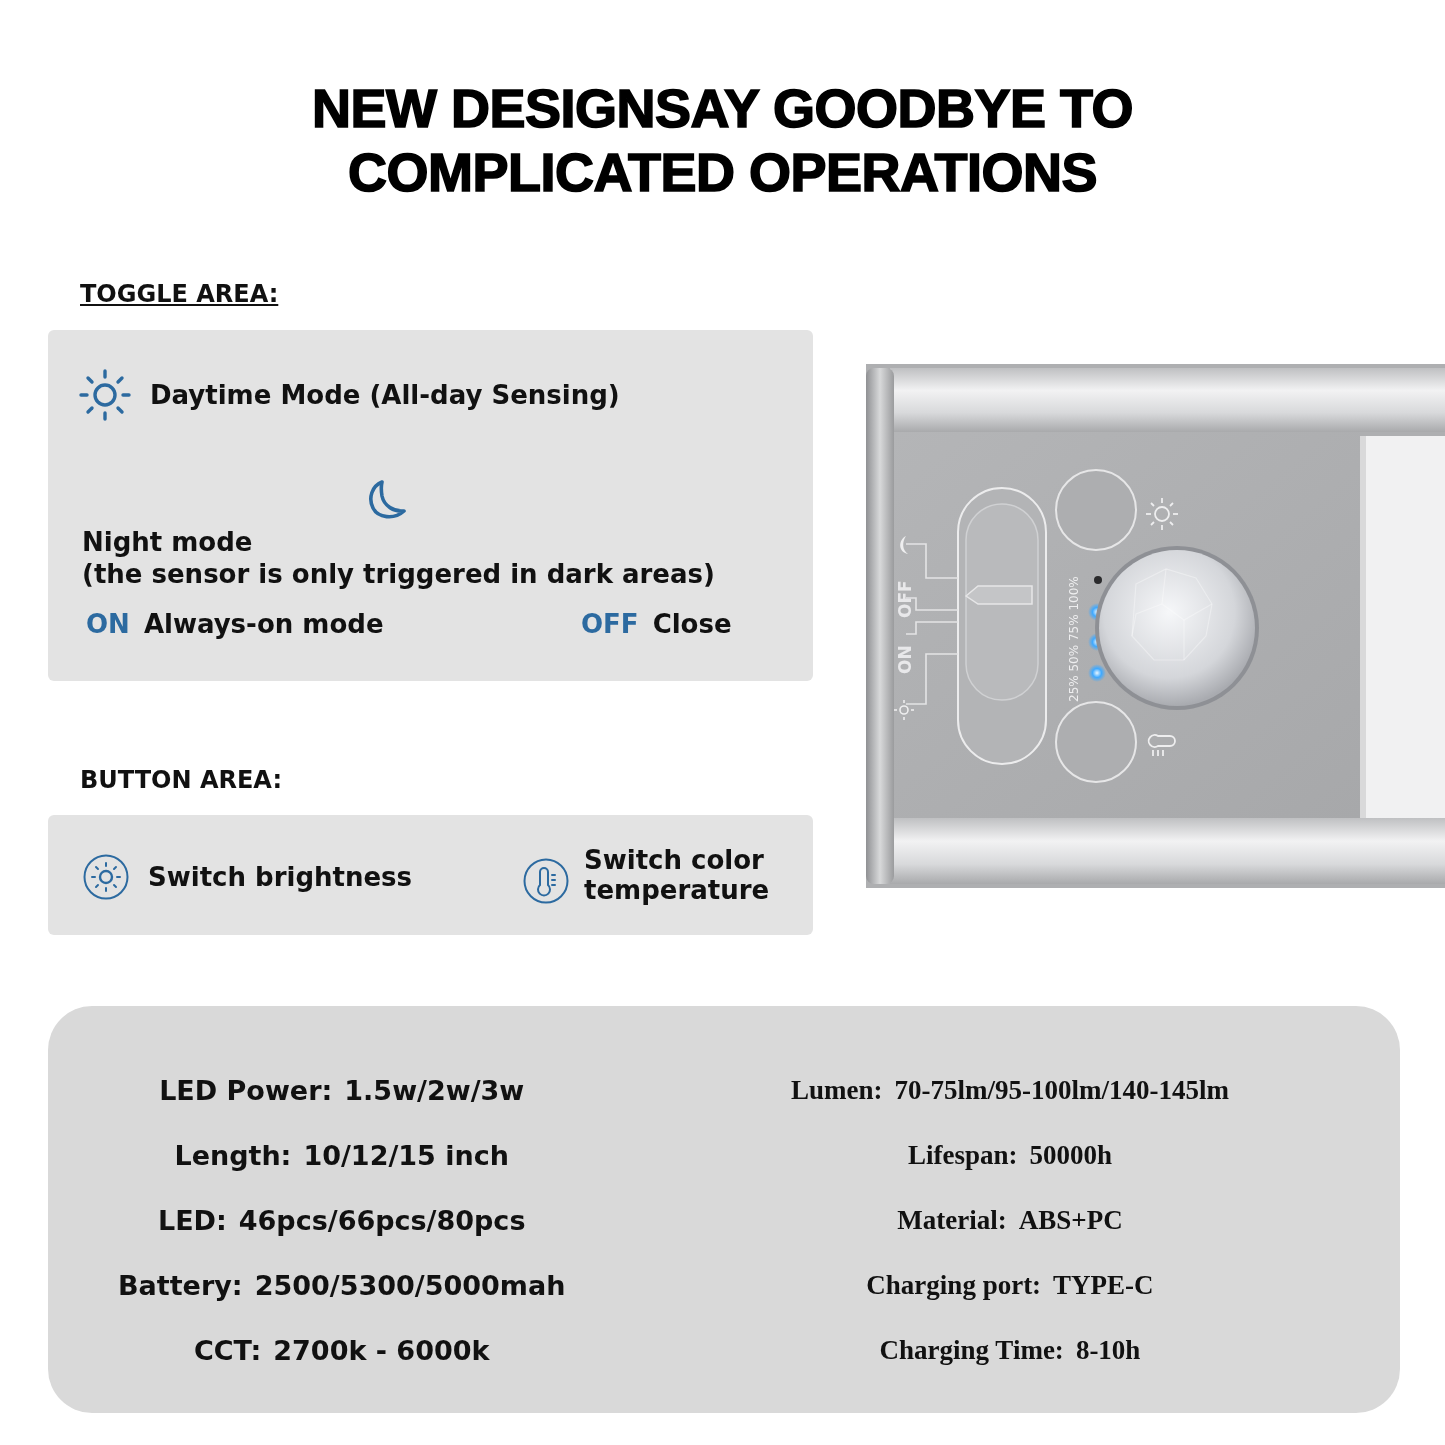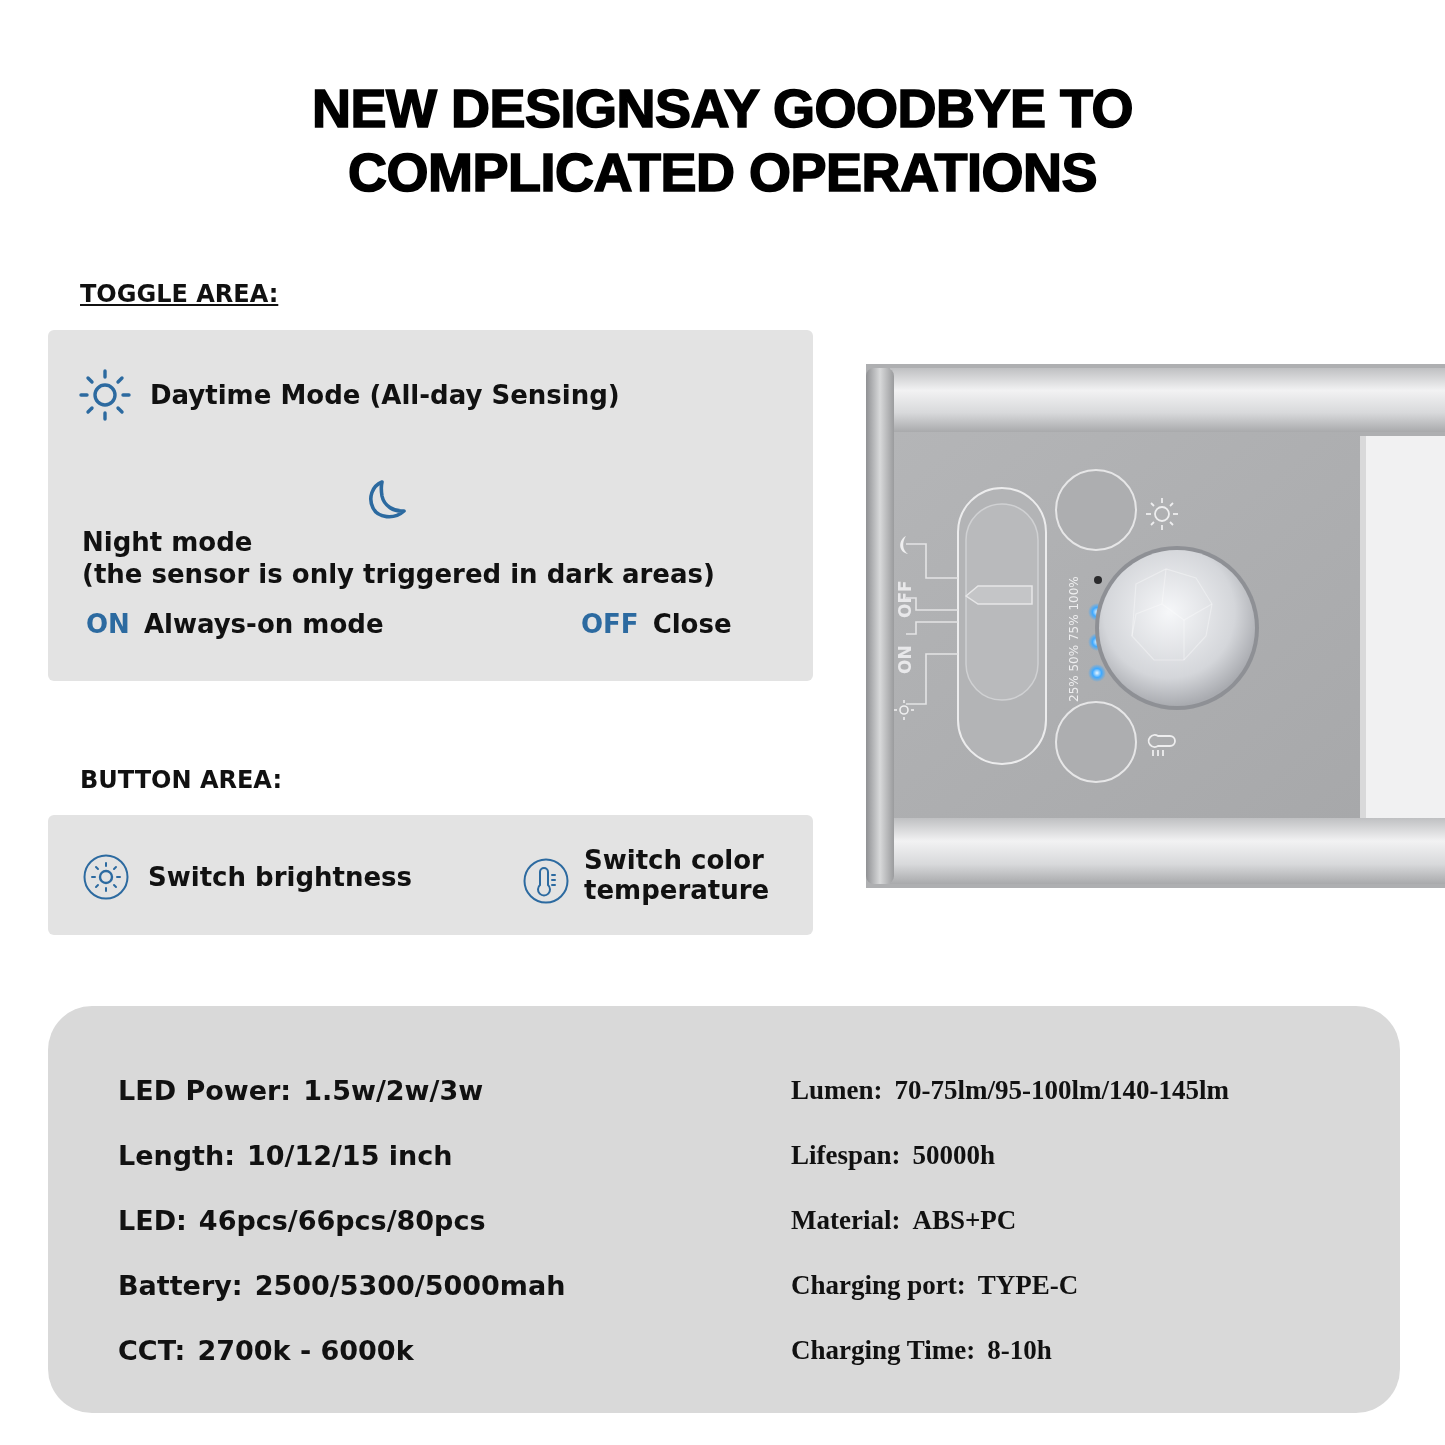--- a/index.html
+++ b/index.html
@@ -22,21 +22,21 @@
   }
 
   .row { position: absolute; display: flex; align-items: center; }
   .row .txt { font-weight: bold; font-size: 26px; line-height: 32px; color: #111; }
   .icon { display: inline-block; }
   .onoff { font-weight: bold; font-size: 26px; color: #2c6aa0; margin-right: 14px; }
 
   .spec-panel { left: 48px; top: 1006px; width: 1352px; height: 407px; background: #d9d9d9; border-radius: 44px; }
   .spec-col { position: absolute; top: 1058px; }
   .spec {
-    font-weight: bold; font-size: 27px; line-height: 65px; color: #111; white-space: nowrap;
+    font-weight: bold; font-size: 27px; line-height: 65px; color: #111; white-space: nowrap; text-align: center;
   }
   .spec .v { margin-left: 12px; }
 
   
   .device { position: absolute; left: 866px; top: 364px; width: 579px; height: 524px; }
 </style>
 </head>
 <body>
 
 <div class="title">

